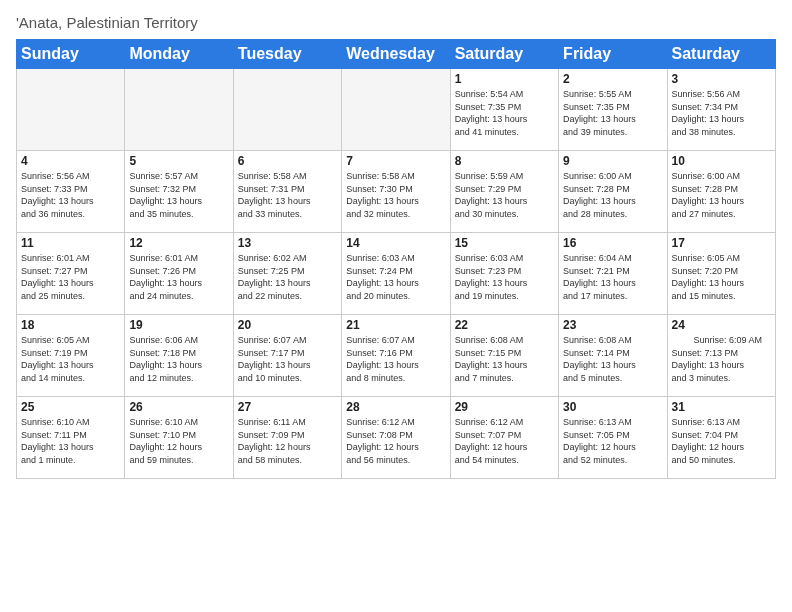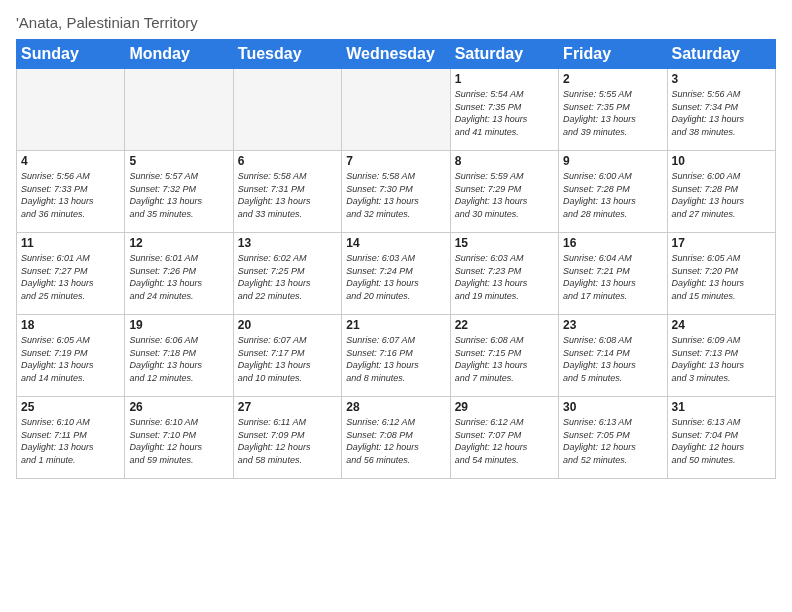--- a/index.html
+++ b/index.html
@@ -92,21 +92,20 @@
       font-size: 12px;
       font-weight: bold;
       color: #222;
       display: block;
       margin-bottom: 2px;
     }
     .day-info {
       font-size: 9px;
       color: #333;
       line-height: 1.4;
-      font-style: italic;
     }
   </style>
 </head>
 <body>
 
 <div class="page">
   <div class="header">
     <div class="title-section">
       <div class="location">'Anata, Palestinian Territory</div>
     </div>
@@ -221,21 +220,21 @@
 Daylight: 13 hours
 and 8 minutes.</span></td>
           <td><span class="day-num">22</span><span class="day-info" style="white-space: pre-line;">Sunrise: 6:08 AM
 Sunset: 7:15 PM
 Daylight: 13 hours
 and 7 minutes.</span></td>
           <td><span class="day-num">23</span><span class="day-info" style="white-space: pre-line;">Sunrise: 6:08 AM
 Sunset: 7:14 PM
 Daylight: 13 hours
 and 5 minutes.</span></td>
-          <td><span class="day-num">24</span><span class="day-info" style="white-space: pre-line;">Sunrise: 6:09 AM
+          <td><span class="day-num">24</span><span class="day-info" style="white-space: pre-line; margin-left: 22px;">Sunrise: 6:09 AM
 Sunset: 7:13 PM
 Daylight: 13 hours
 and 3 minutes.</span></td>
         </tr>
         <tr>
           <td><span class="day-num">25</span><span class="day-info" style="white-space: pre-line;">Sunrise: 6:10 AM
 Sunset: 7:11 PM
 Daylight: 13 hours
 and 1 minute.</span></td>
           <td><span class="day-num">26</span><span class="day-info" style="white-space: pre-line;">Sunrise: 6:10 AM

